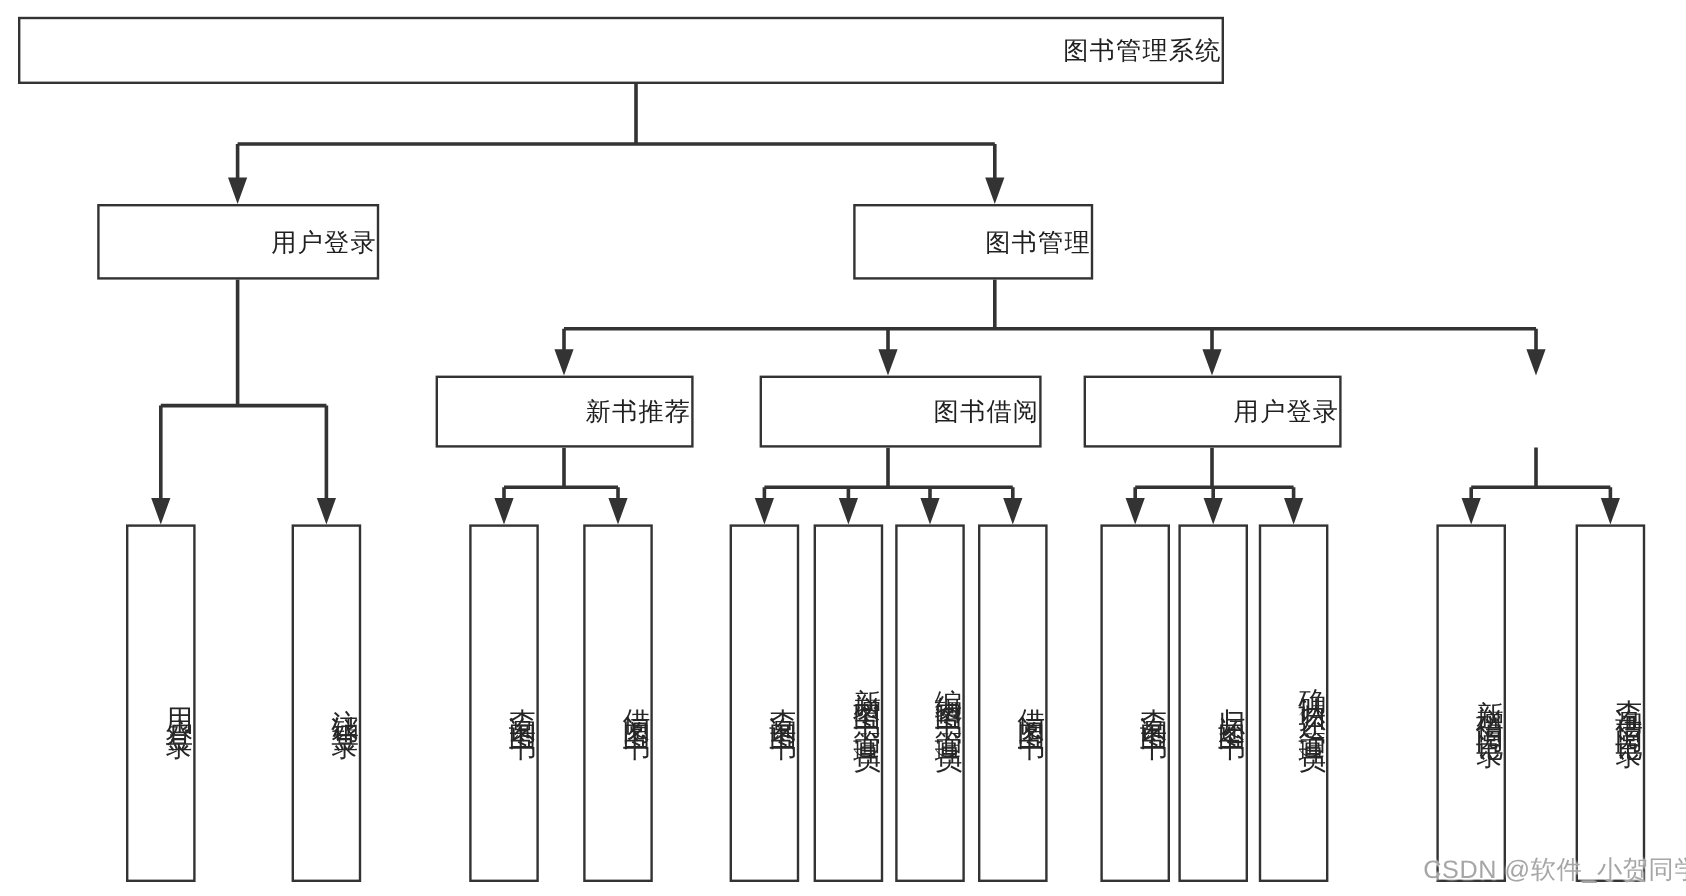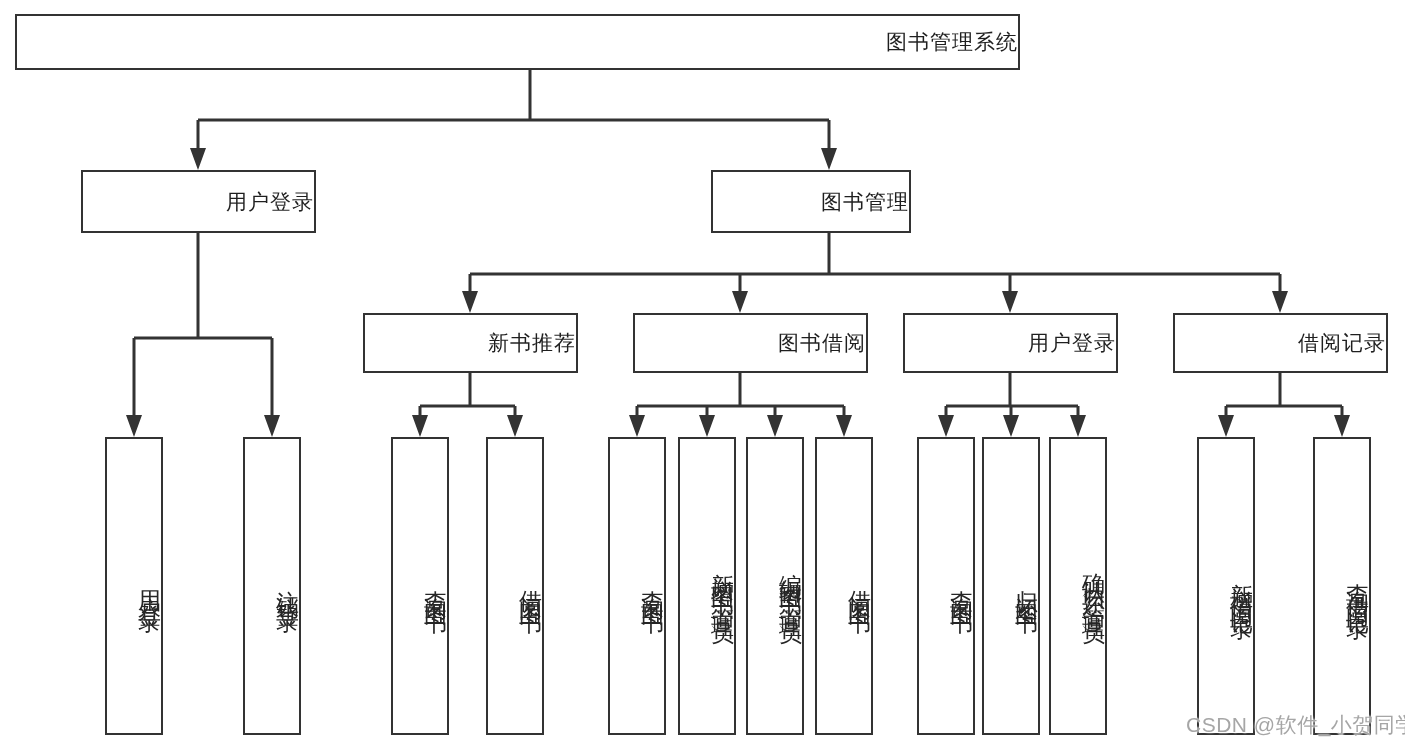--- a/index.html
+++ b/index.html
@@ -88,23 +88,20 @@
 
   <div class="box" style="left:363px; top:313px; width:215px; height:60px;">
     <span class="hlabel">新书推荐</span>
   </div>
   <div class="box" style="left:633px; top:313px; width:235px; height:60px;">
     <span class="hlabel">图书借阅</span>
   </div>
   <div class="box" style="left:903px; top:313px; width:215px; height:60px;">
     <span class="hlabel">用户登录</span>
   </div>
-  <div class="box" style="left:1173px; top:313px; width:215px; height:60px;">
-    <span class="hlabel">借阅记录</span>
-  </div>
 
   <div class="box leaf" style="left:105px; top:437px; width:58px; height:298px;">
     <span class="vlabel">用户登录</span>
   </div>
   <div class="box leaf" style="left:243px; top:437px; width:58px; height:298px;">
     <span class="vlabel">注销登录</span>
   </div>
 
   <div class="box leaf" style="left:391px; top:437px; width:58px; height:298px;">
     <span class="vlabel">查询图书</span>

